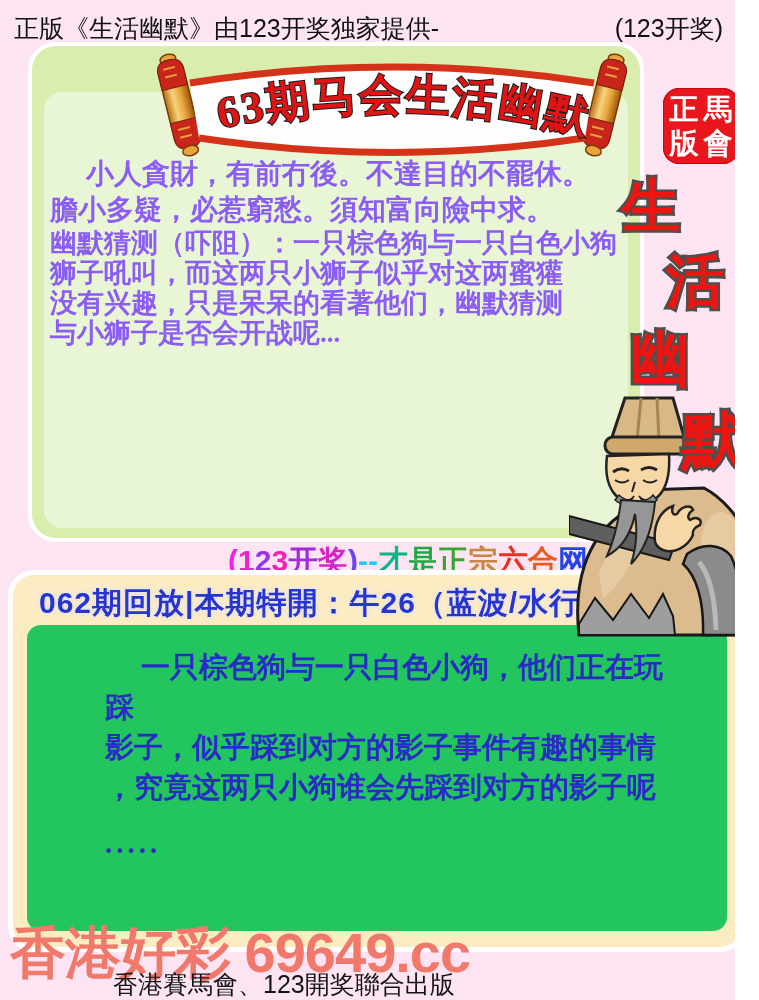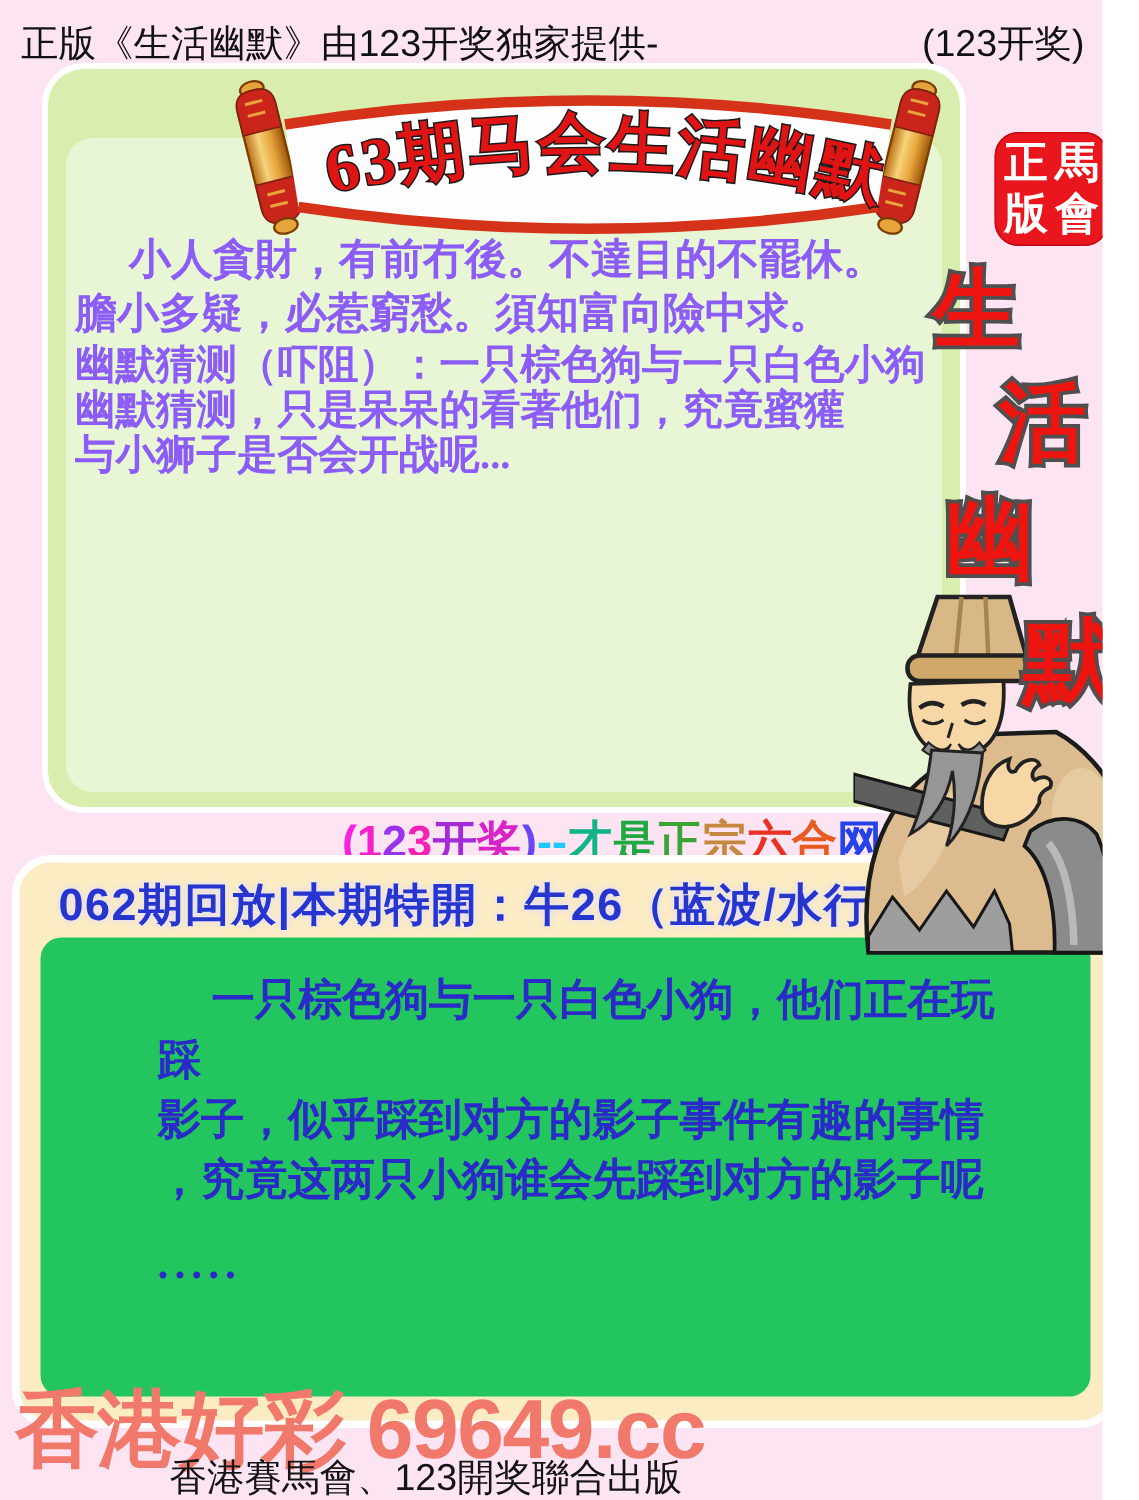--- a/index.html
+++ b/index.html
@@ -106,21 +106,22 @@
     <path d="M51,89 Q244,118 437,89" stroke="#d4331a" stroke-width="7" fill="none"></path>
     <text font-family="'Liberation Serif','DejaVu Serif',serif" font-size="44" font-weight="bold" fill="#e01414" stroke="#1a1a1a" stroke-width="2" paint-order="stroke" letter-spacing="2">
       <textPath href="#arcpath" startOffset="50%" text-anchor="middle">063期马会生活幽默</textPath>
     </text>
   </svg>
 
   <div class="body1">
     <div class="poem indent">小人貪財，有前冇後。不達目的不罷休。</div>
     <div class="poem">膽小多疑，必惹窮愁。須知富向險中求。</div>
     <div>幽默猜测（吓阻）：一只棕色狗与一只白色小狗</div>
-    <div>幽默猜测，只是呆呆的看著他们，究竟蜜獾</div>
+    <div>狮子吼叫，而这两只小狮子似乎对这两蜜獾</div>
+    <div>没有兴趣，只是呆呆的看著他们，幽默猜测</div>
     <div>与小狮子是否会开战呢...</div>
   </div>
 
   <div class="seal">
     <span>正</span>
     <span>馬</span>
     <span>版</span>
     <span>會</span>
   </div>
 

